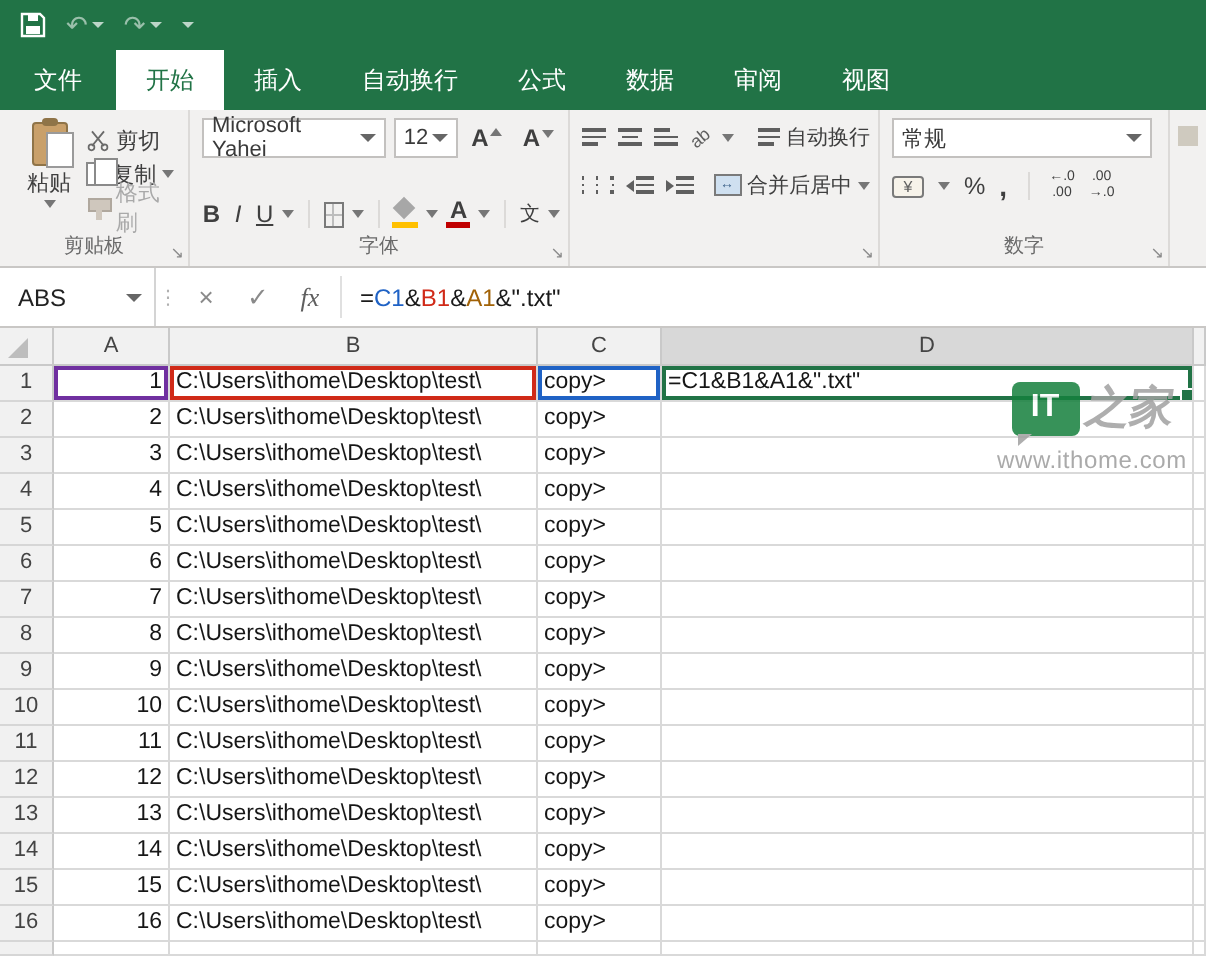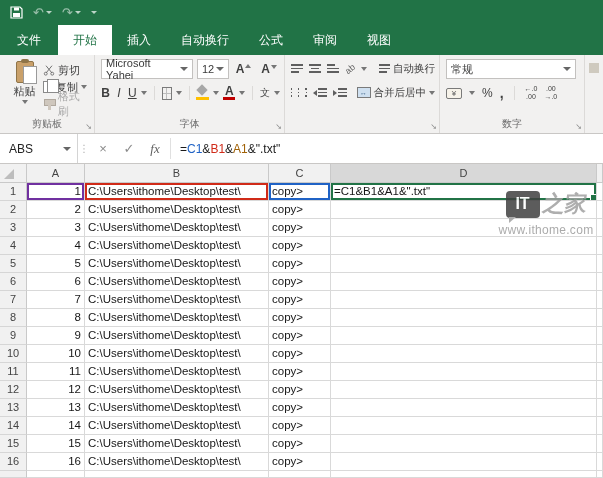--- a/index.html
+++ b/index.html
@@ -39,21 +39,21 @@
   .clip-col { display:flex; flex-direction:column; gap:1px; padding-top:3px; }
   .clip-row { display:flex; align-items:center; gap:3px; height:16px; }
   .copyicon { width:10px; height:12px; background:#fff; border:1px solid #8a8a8a; position:relative; }
   .copyicon::after { content:""; position:absolute; left:3px; top:-3px; width:10px; height:12px; background:#fff; border:1px solid #8a8a8a; }
   .brushicon { width:12px; height:12px; position:relative; }
   .brushicon::before { content:""; position:absolute; left:1px; top:1px; width:10px; height:5px; background:#cfc7bd; border:1px solid #b0a89e; }
   .brushicon::after { content:""; position:absolute; left:5px; top:7px; width:3px; height:5px; background:#cfc7bd; }
 
   
   .g-font { width:190px; }
-  .fontbody { display:flex; flex-direction:column; gap:4px; width:100%; }
+  .fontbody { display:flex; flex-direction:column; gap:4px; width:100%;justify-content:space-between; }
   .selbox { height:20px; background:#fff; border:1px solid #c3c1bf; display:flex; align-items:center; font-size:11px; color:#3a3a3a; padding:0 4px; justify-content:space-between; }
   .fam { width:108px; }
   .siz { width:36px; }
   .abtn { font-size:12px; font-weight:bold; color:#3f3f3f; padding:0 3px; display:flex; align-items:flex-start; gap:1px; }
   .tinycaret-u { width:0;height:0;border-left:3px solid transparent;border-right:3px solid transparent;border-bottom:4px solid #767676; display:inline-block; margin-top:2px;}
   .fmtrow { display:flex; align-items:center; gap:4px; height:20px; }
   .bib { font-size:12px; color:#3f3f3f; width:13px; text-align:center; }
   .bordericon { width:13px; height:13px; border:1px solid #7a7a7a; background:
       linear-gradient(#bdbdbd,#bdbdbd) center/13px 1px no-repeat,
       linear-gradient(#bdbdbd,#bdbdbd) center/1px 13px no-repeat; }
@@ -115,21 +115,21 @@
   .num { text-align:right; }
   .ref-purple { box-shadow:inset 0 0 0 2px #7030a0; }
   .ref-red    { box-shadow:inset 0 0 0 2px #d02a18; }
   .ref-blue   { box-shadow:inset 0 0 0 2px #1f62c5; }
   .edit-cell  { box-shadow:inset 0 0 0 2px #217346; position:relative; }
   .edit-cell::after { content:""; position:absolute; right:-1px; bottom:-1px; width:5px; height:5px; background:#217346; border:1px solid #fff; }
 
   
   .wm { position:absolute; right:5px; top:191px; width:104px; display:flex; flex-direction:column; align-items:center; gap:5px; z-index:5; pointer-events:none; opacity:.85; }
   .wm-logo { display:flex; align-items:flex-start; gap:3px; }
-  .itbox { width:34px; height:27px; background:#404040; border-radius:4px; color:#fff; font-weight:bold; font-size:16px; text-align:center; line-height:26px; position:relative; }
+  .itbox { width:34px; height:27px; background:#15803d; border-radius:4px; color:#fff; font-weight:bold; font-size:16px; text-align:center; line-height:26px; position:relative; }
   .itbox::after { content:""; position:absolute; left:3px; bottom:-5px; width:0; height:0; border-top:6px solid #a0a0a0; border-right:7px solid transparent; }
   .zj { font-size:22px; font-weight:bold; color:#a0a0a0; font-family:"Liberation Serif", serif; transform:skewX(-8deg); line-height:26px; }
   .wm-url { font-size:12px; color:#9c9c9c; letter-spacing:.3px; }
 
   svg { display:block; }
 </style>
 </head>
 <body>
 
 <div class="titlebar">
@@ -147,20 +147,21 @@
     </span>
 </div>
 
 <div class="tabrow">
   <div class="tab filetab">文件</div>
   <div style="display:flex;">
       <div class="tab active">开始</div>
       <div class="tab">插入</div>
       <div class="tab">自动换行</div>
       <div class="tab">公式</div>
+      <div class="tab">数据</div>
       <div class="tab">审阅</div>
       <div class="tab">视图</div>
     </div>
 </div>
 
 <div class="ribbon">
 
   <div class="rgroup g-clip">
     <div class="rg-body">
       <div class="paste-big">

